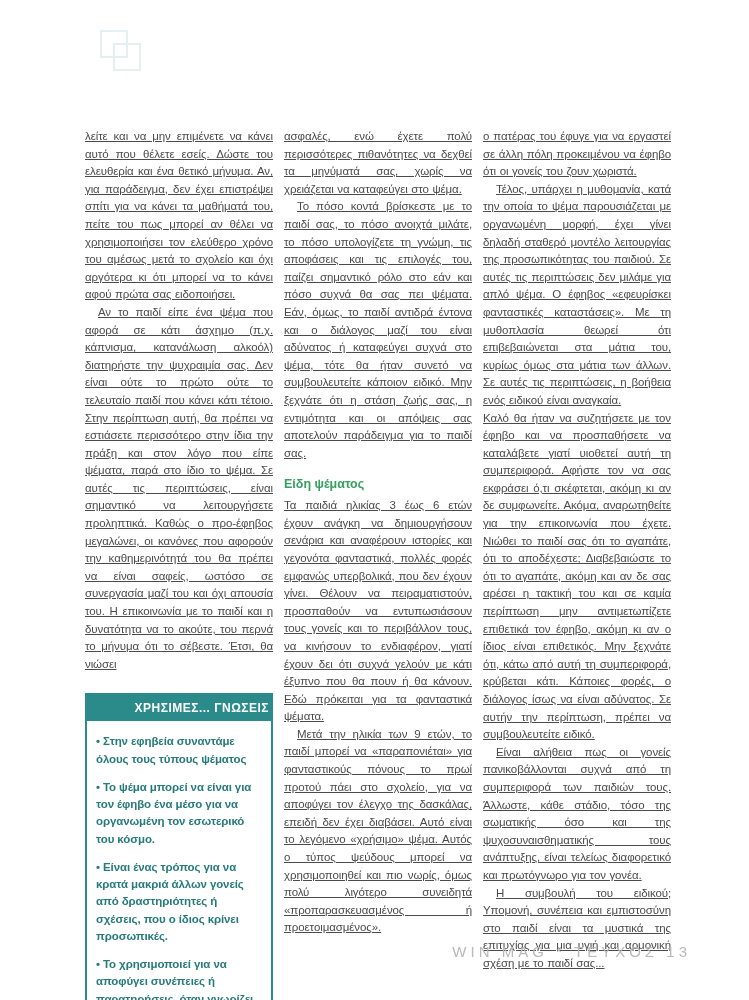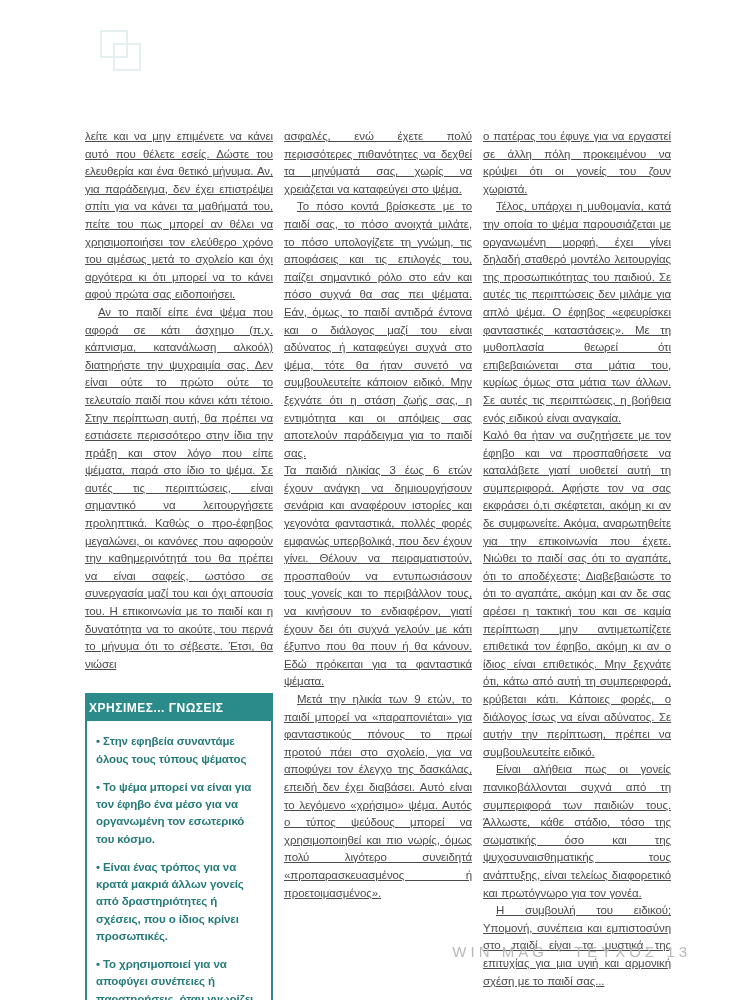--- a/index.html
+++ b/index.html
@@ -54,21 +54,21 @@
     margin-top: 20px;
     border: 2px solid #2b8b8b;
     background: #ffffff;
   }
   .kbox-header {
     background: #2b8b8b;
     color: #ffffff;
     font-weight: bold;
     font-size: 12px;
     letter-spacing: 0.5px;
-    text-align: left;
+    text-align: right;
     padding: 6px 2px;
   }
   .kbox-body { padding: 12px 9px 14px 9px; }
   .kbox-bullet {
     color: #267a7a;
     font-weight: bold;
     font-size: 11.5px;
     line-height: 1.5;
     letter-spacing: -0.1px;
     margin-bottom: 11px;
@@ -107,27 +107,28 @@
         <div class="kbox-bullet">Είναι ένας τρόπος για να κρατά μακριά άλλων γονείς από δραστηριότητες ή σχέσεις, που ο ίδιος κρίνει προσωπικές.</div>
         <div class="kbox-bullet">Το χρησιμοποιεί για να αποφύγει συνέπειες ή παρατηρήσεις, όταν γνωρίζει ότι έχει κάνει κάτι με το οποίο οι γονείς δε συμφωνούν.</div>
 
       </div>
     </div>
   </div>
 
   <div class="col">
     <p>ασφαλές, ενώ έχετε πολύ περισσότερες πιθανότητες να δεχθεί τα μηνύματά σας, χωρίς να χρειάζεται να καταφεύγει στο ψέμα.</p>
     <p class="indent">Το πόσο κοντά βρίσκεστε με το παιδί σας, το πόσο ανοιχτά μιλάτε, το πόσο υπολογίζετε τη γνώμη, τις αποφάσεις και τις επιλογές του, παίζει σημαντικό ρόλο στο εάν και πόσο συχνά θα σας πει ψέματα. Εάν, όμως, το παιδί αντιδρά έντονα και ο διάλογος μαζί του είναι αδύνατος ή καταφεύγει συχνά στο ψέμα, τότε θα ήταν συνετό να συμβουλευτείτε κάποιον ειδικό. Μην ξεχνάτε ότι η στάση ζωής σας, η εντιμότητα και οι απόψεις σας αποτελούν παράδειγμα για το παιδί σας.</p>
+    <div class="section-heading">Είδη ψέματος</div>
     <p>Τα παιδιά ηλικίας 3 έως 6 ετών έχουν ανάγκη να δημιουργήσουν σενάρια και αναφέρουν ιστορίες και γεγονότα φανταστικά, πολλές φορές εμφανώς υπερβολικά, που δεν έχουν γίνει. Θέλουν να πειραματιστούν, προσπαθούν να εντυπωσιάσουν τους γονείς και το περιβάλλον τους, να κινήσουν το ενδιαφέρον, γιατί έχουν δει ότι συχνά γελούν με κάτι έξυπνο που θα πουν ή θα κάνουν. Εδώ πρόκειται για τα φανταστικά ψέματα.</p>
     <p class="indent">Μετά την ηλικία των 9 ετών, το παιδί μπορεί να «παραπονιέται» για φανταστικούς πόνους το πρωί προτού πάει στο σχολείο, για να αποφύγει τον έλεγχο της δασκάλας, επειδή δεν έχει διαβάσει. Αυτό είναι το λεγόμενο «χρήσιμο» ψέμα. Αυτός ο τύπος ψεύδους μπορεί να χρησιμοποιηθεί και πιο νωρίς, όμως πολύ λιγότερο συνειδητά «προπαρασκευασμένος ή προετοιμασμένος».</p>
 
   </div>
 
   <div class="col">
-    <p>ο πατέρας του έφυγε για να εργαστεί σε άλλη πόλη προκειμένου να κρύψει ότι οι γονείς του ζουν χωριστά.</p>
+    <p>ο πατέρας του έφυγε για να εργαστεί σε άλλη πόλη προκειμένου να έφηβο ότι οι γονείς του ζουν χωριστά.</p>
     <p class="indent">Τέλος, υπάρχει η μυθομανία, κατά την οποία το ψέμα παρουσιάζεται με οργανωμένη μορφή, έχει γίνει δηλαδή σταθερό μοντέλο λειτουργίας της προσωπικότητας του παιδιού. Σε αυτές τις περιπτώσεις δεν μιλάμε για απλό ψέμα. Ο έφηβος «εφευρίσκει φανταστικές καταστάσεις». Με τη μυθοπλασία θεωρεί ότι επιβεβαιώνεται στα μάτια του, κυρίως όμως στα μάτια των άλλων. Σε αυτές τις περιπτώσεις, η βοήθεια ενός ειδικού είναι αναγκαία.</p>
     <p>Καλό θα ήταν να συζητήσετε με τον έφηβο και να προσπαθήσετε να καταλάβετε γιατί υιοθετεί αυτή τη συμπεριφορά. Αφήστε τον να σας εκφράσει ό,τι σκέφτεται, ακόμη κι αν δε συμφωνείτε. Ακόμα, αναρωτηθείτε για την επικοινωνία που έχετε. Νιώθει το παιδί σας ότι το αγαπάτε, ότι το αποδέχεστε; Διαβεβαιώστε το ότι το αγαπάτε, ακόμη και αν δε σας αρέσει η τακτική του και σε καμία περίπτωση μην αντιμετωπίζετε επιθετικά τον έφηβο, ακόμη κι αν ο ίδιος είναι επιθετικός. Μην ξεχνάτε ότι, κάτω από αυτή τη συμπεριφορά, κρύβεται κάτι. Κάποιες φορές, ο διάλογος ίσως να είναι αδύνατος. Σε αυτήν την περίπτωση, πρέπει να συμβουλευτείτε ειδικό.</p>
     <p class="indent">Είναι αλήθεια πως οι γονείς πανικοβάλλονται συχνά από τη συμπεριφορά των παιδιών τους. Άλλωστε, κάθε στάδιο, τόσο της σωματικής όσο και της ψυχοσυναισθηματικής τους ανάπτυξης, είναι τελείως διαφορετικό και πρωτόγνωρο για τον γονέα.</p>
     <p class="indent"><span>Η συμβουλή του ειδικού; Υπομονή, συνέπεια και εμπιστοσύνη στο παιδί είναι τα μυστικά της επιτυχίας για μια υγιή και αρμονική σχέση με το παιδί σας...</span></p>
   </div>
 
 </div>
 
 <div class="footer-credit">WIN MAG * ΤΕΥΧΟΣ 13</div>
 

